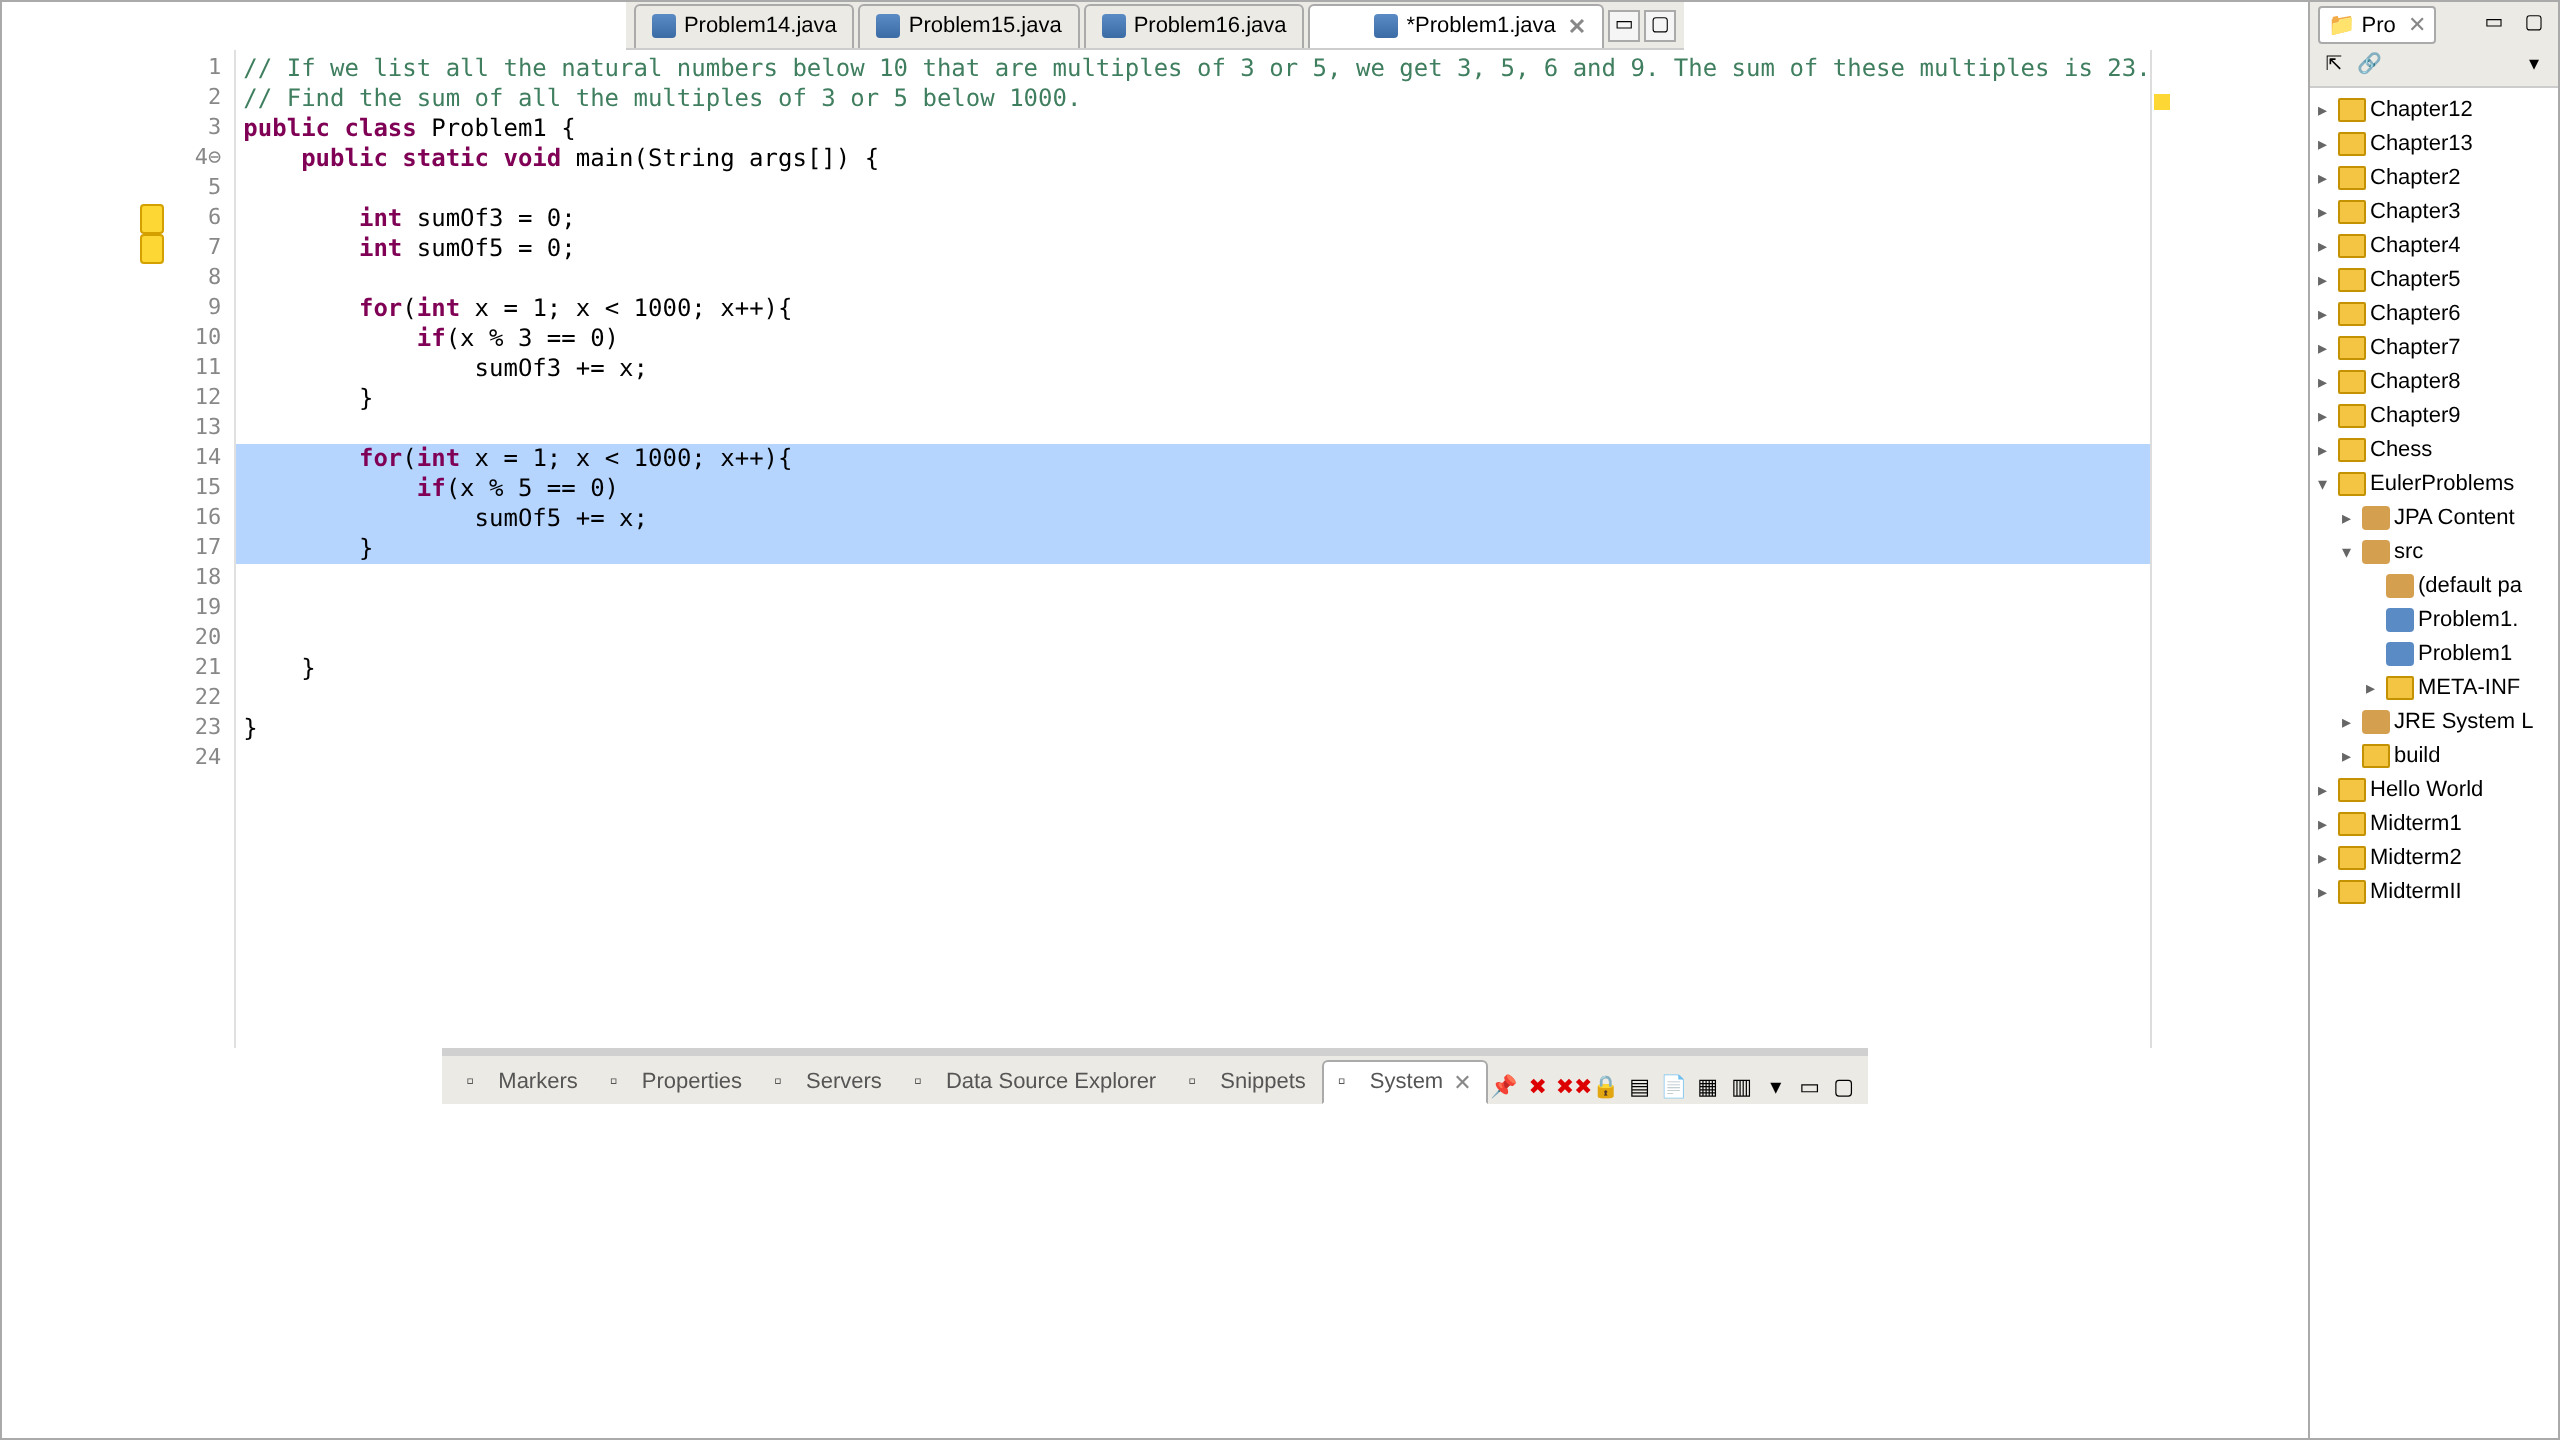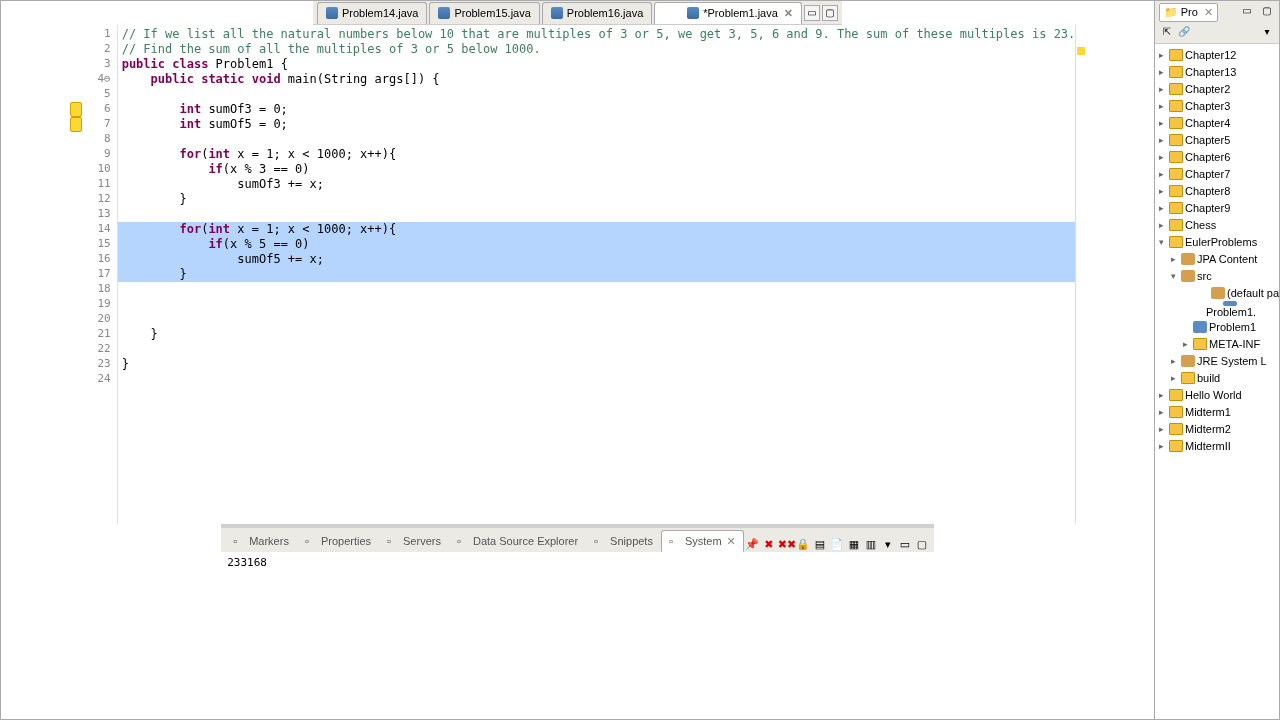--- a/index.html
+++ b/index.html
@@ -177,21 +177,20 @@
           <span class="btool">▤</span>
           <span class="btool">📄</span>
           <span class="btool">▦</span>
           <span class="btool">▥</span>
           <span class="btool">▾</span>
           <span class="btool">▭</span>
           <span class="btool">▢</span>
         </div>
       </div>
       <div class="console-content">
-        <div>233168</div>
       </div>
     </div>
   </div>
 
   <div class="right-pane">
     <div class="right-tabs">
       <span class="right-tab">
         <span>📁</span>
         <span>Pro</span>
         <span style="margin-left:3px;color:#888">✕</span>
@@ -270,26 +269,26 @@
         <div class="tree-item" style="padding-left: 16px;">
           <span class="tree-arrow">▸</span>
           <span class="tree-ico pkg"></span>
           <span>JPA Content</span>
         </div>
         <div class="tree-item" style="padding-left: 16px;">
           <span class="tree-arrow">▾</span>
           <span class="tree-ico pkg"></span>
           <span>src</span>
         </div>
-        <div class="tree-item" style="padding-left: 28px; justify-content: flex-end;">
+        <div class="tree-item" style="padding-left: 28px;">
           <span class="tree-arrow"> </span>
           <span class="tree-ico pkg"></span>
           <span>(default pa</span>
         </div>
-        <div class="tree-item" style="padding-left: 28px; flex-direction: column;">
+        <div class="tree-item" style="padding-left: 28px;">
           <span class="tree-arrow"> </span>
           <span class="tree-ico java"></span>
           <span>Problem1.</span>
         </div>
         <div class="tree-item" style="padding-left: 28px;">
           <span class="tree-arrow"> </span>
           <span class="tree-ico java"></span>
           <span>Problem1</span>
         </div>
         <div class="tree-item" style="padding-left: 28px;">

